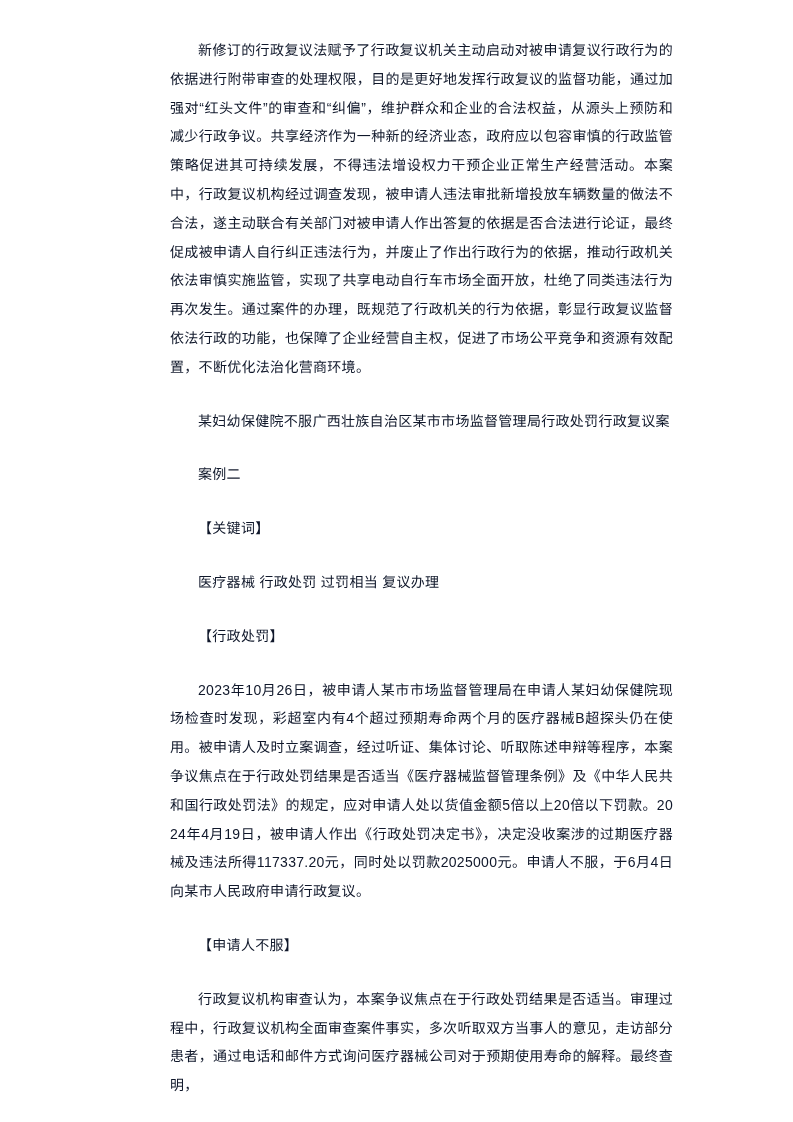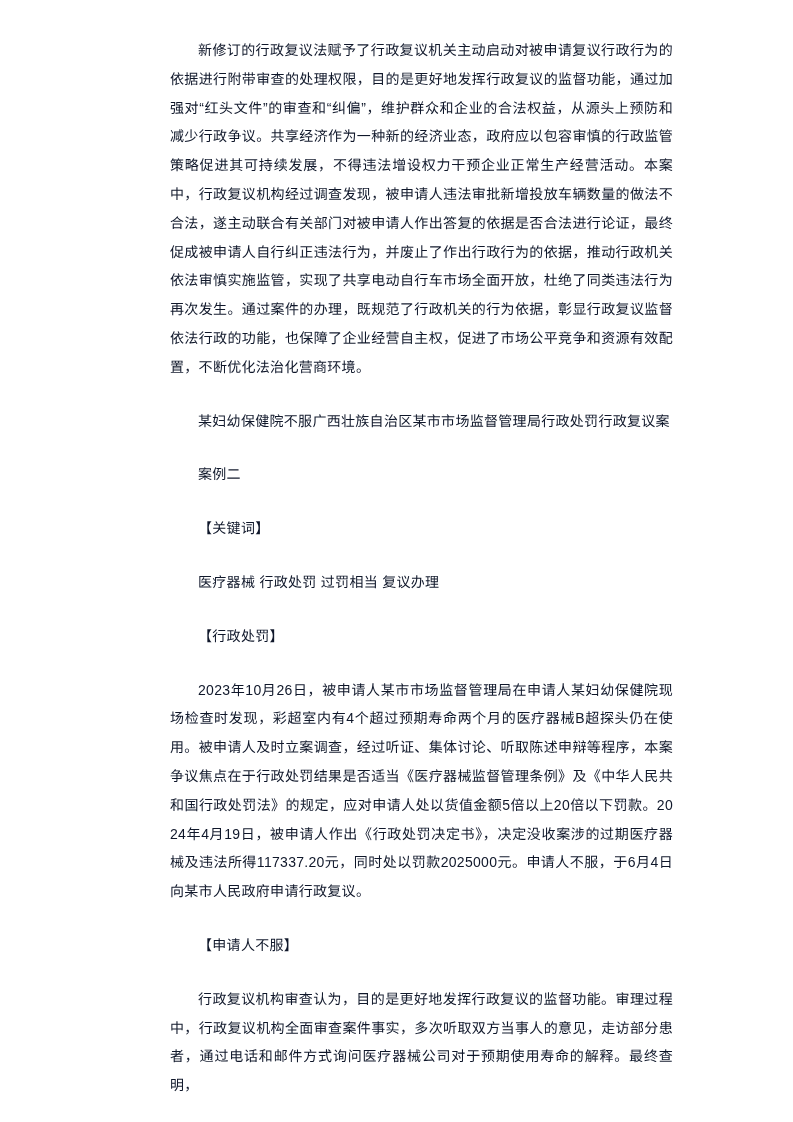--- a/index.html
+++ b/index.html
@@ -34,14 +34,14 @@
 
 <div class="page">
   <p class="para">新修订的行政复议法赋予了行政复议机关主动启动对被申请复议行政行为的依据进行附带审查的处理权限，目的是更好地发挥行政复议的监督功能，通过加强对“红头文件”的审查和“纠偏”，维护群众和企业的合法权益，从源头上预防和减少行政争议。共享经济作为一种新的经济业态，政府应以包容审慎的行政监管策略促进其可持续发展，不得违法增设权力干预企业正常生产经营活动。本案中，行政复议机构经过调查发现，被申请人违法审批新增投放车辆数量的做法不合法，遂主动联合有关部门对被申请人作出答复的依据是否合法进行论证，最终促成被申请人自行纠正违法行为，并废止了作出行政行为的依据，推动行政机关依法审慎实施监管，实现了共享电动自行车市场全面开放，杜绝了同类违法行为再次发生。通过案件的办理，既规范了行政机关的行为依据，彰显行政复议监督依法行政的功能，也保障了企业经营自主权，促进了市场公平竞争和资源有效配置，不断优化法治化营商环境。</p>
   <p class="para">某妇幼保健院不服广西壮族自治区某市市场监督管理局行政处罚行政复议案</p>
   <p class="para">案例二</p>
   <p class="para">【关键词】</p>
   <p class="para">医疗器械 行政处罚 过罚相当 复议办理</p>
   <p class="para">【行政处罚】</p>
   <p class="para">2023年10月26日，被申请人某市市场监督管理局在申请人某妇幼保健院现场检查时发现，彩超室内有4个超过预期寿命两个月的医疗器械B超探头仍在使用。被申请人及时立案调查，经过听证、集体讨论、听取陈述申辩等程序，本案争议焦点在于行政处罚结果是否适当《医疗器械监督管理条例》及《中华人民共和国行政处罚法》的规定，应对申请人处以货值金额5倍以上20倍以下罚款。2024年4月19日，被申请人作出《行政处罚决定书》，决定没收案涉的过期医疗器械及违法所得117337.20元，同时处以罚款2025000元。申请人不服，于6月4日向某市人民政府申请行政复议。</p>
   <p class="para">【申请人不服】</p>
-  <p class="para">行政复议机构审查认为，目的是更好地发挥行政复议的监督功能。审理过程中，行政复议机构全面审查案件事实，多次听取双方当事人的意见，走访部分患者，通过电话和邮件方式询问医疗器械公司对于预期使用寿命的解释。最终查明，</p>
+  <p class="para">行政复议机构审查认为，本案争议焦点在于行政处罚结果是否适当。审理过程中，行政复议机构全面审查案件事实，多次听取双方当事人的意见，走访部分患者，通过电话和邮件方式询问医疗器械公司对于预期使用寿命的解释。最终查明，</p>
 </div>
 
 </body></html>

